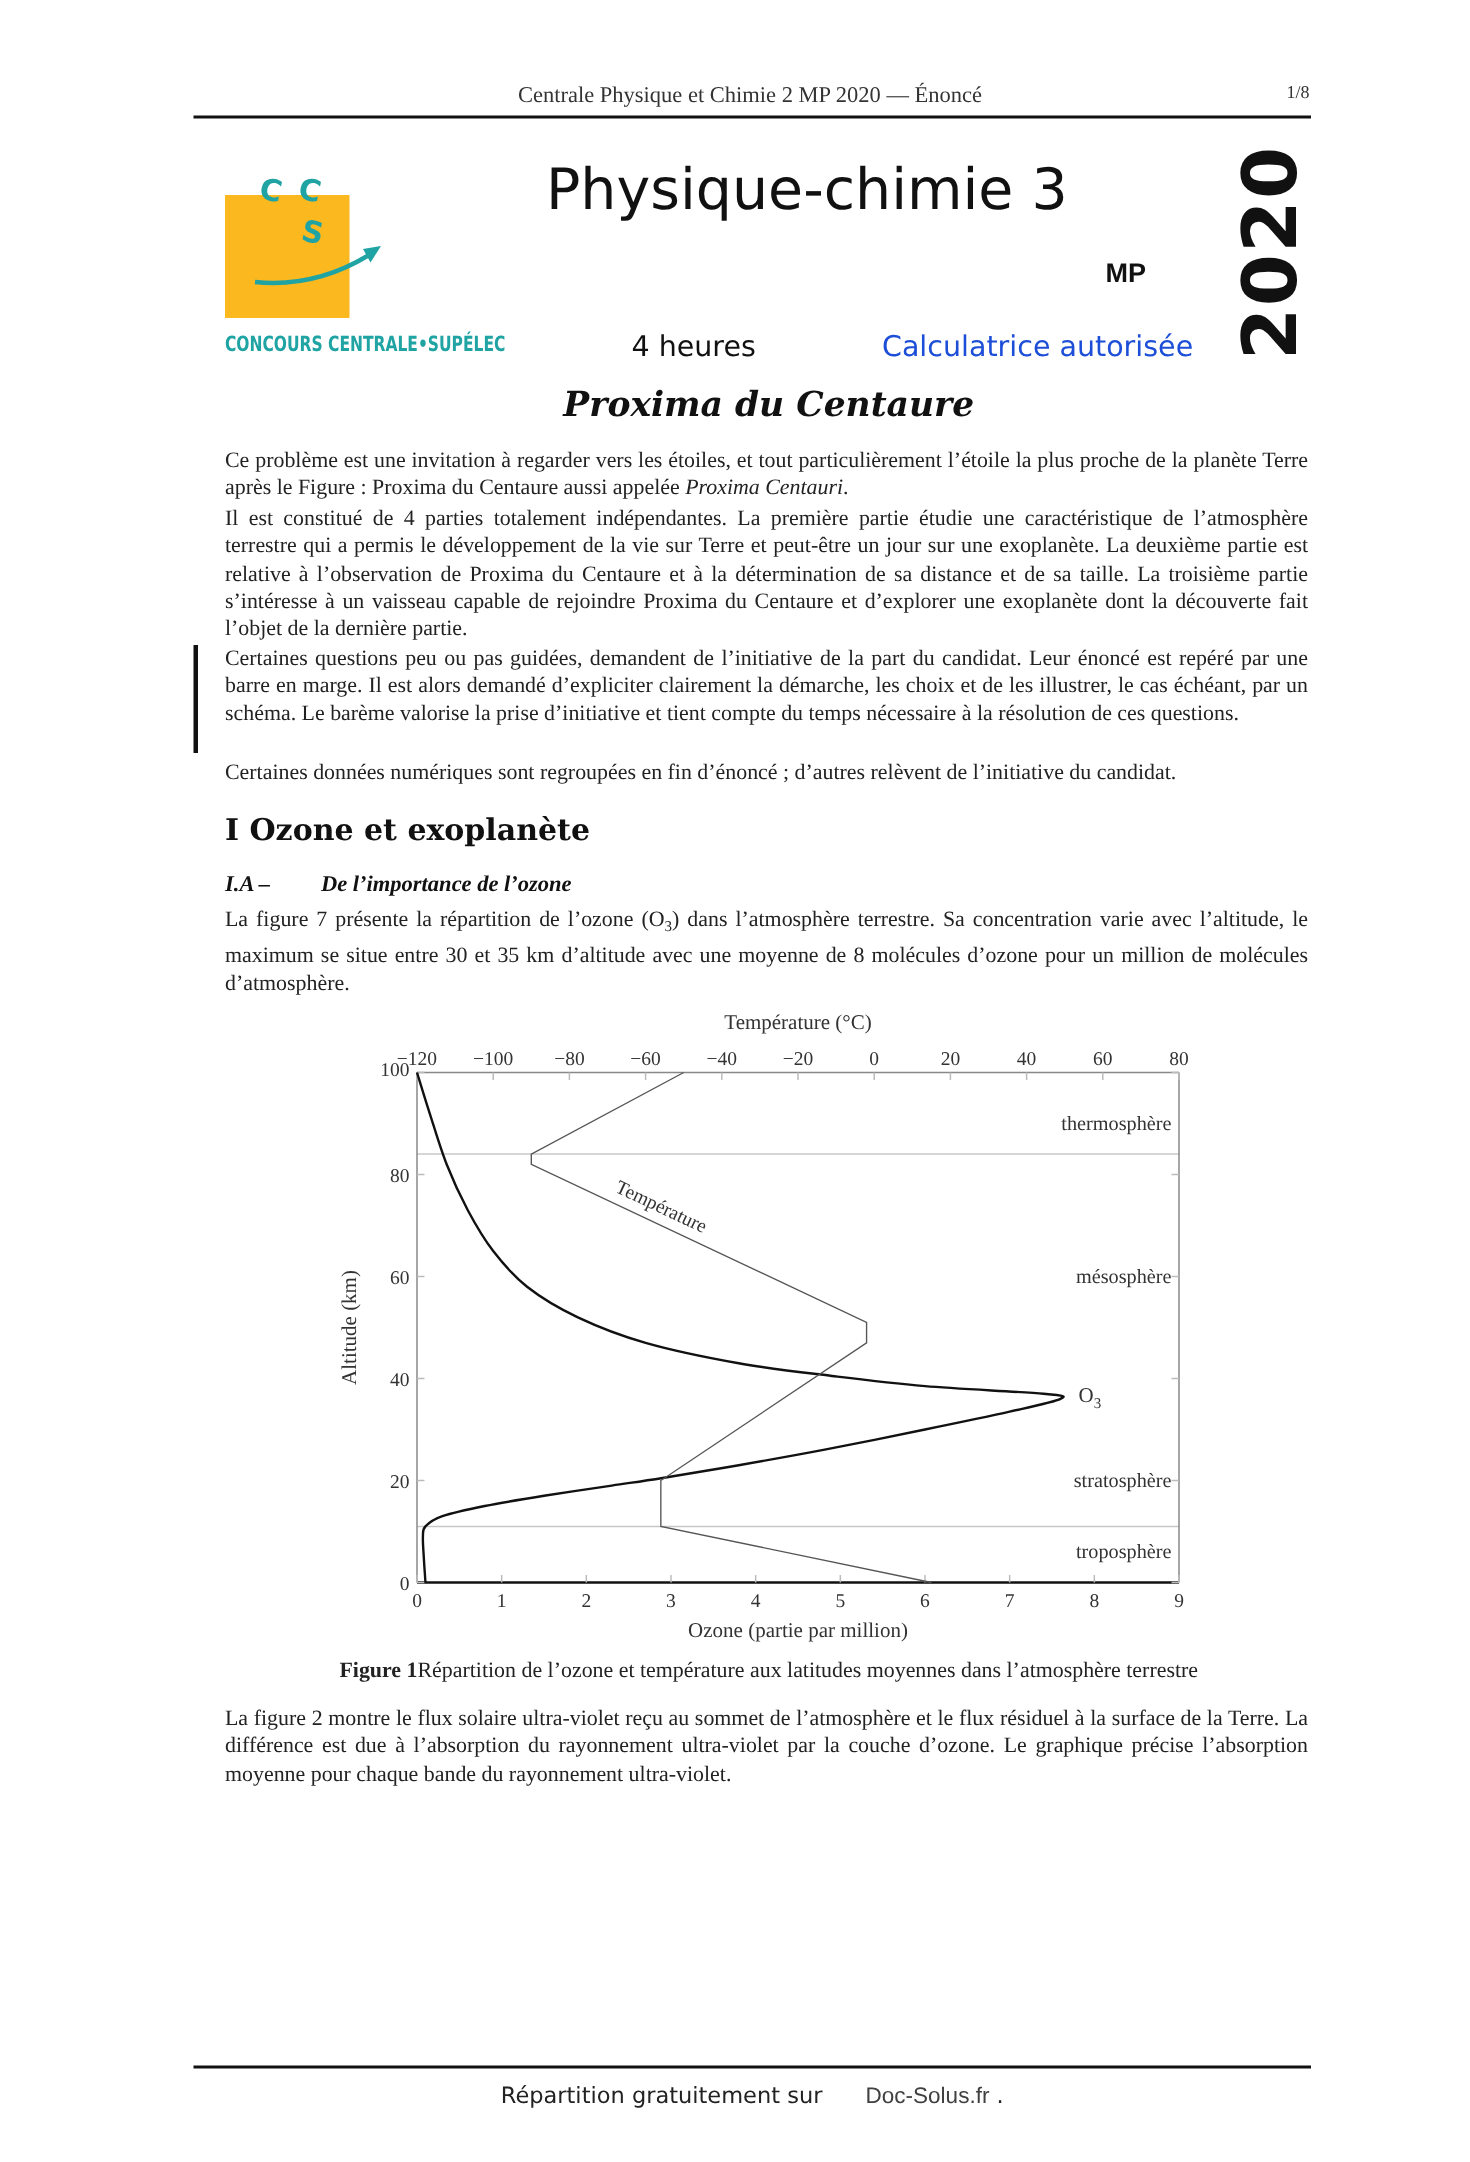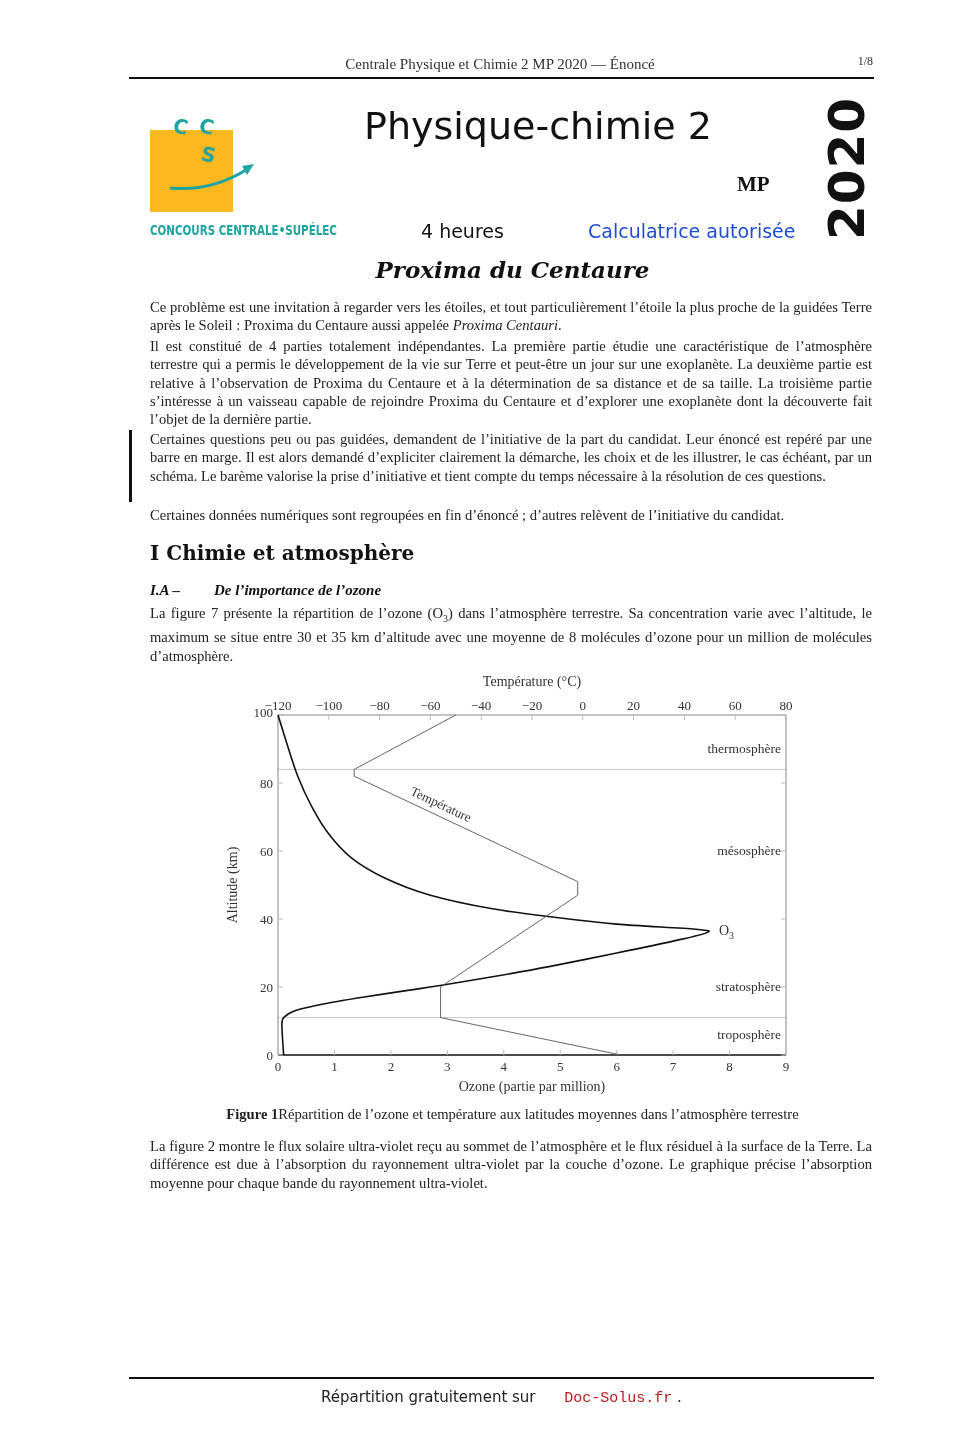--- a/index.html
+++ b/index.html
@@ -6,28 +6,28 @@
   body { width: 980px; height: 1441px; position: relative; overflow: hidden;
          font-family: "DejaVu Serif", "Liberation Serif", serif; color: #1a1a1a; }
   .abs { position: absolute; }
   .header-text { left: 130px; width: 740px; top: 56px; text-align: center;
                  font-family: "Liberation Serif", serif; font-size: 15px; color: #333; }
   .header-page { right: 107px; top: 54px; font-family: "Liberation Serif", serif; font-size: 12px; color: #333; }
   .header-rule { left: 129px; width: 745px; top: 77px; height: 2px; background: #111; }
   .footer-rule { left: 129px; width: 745px; top: 1377px; height: 2px; background: #111; }
   .footer { left: 129px; width: 745px; top: 1388px; text-align: center;
             font-family: "DejaVu Sans", sans-serif; font-size: 15px; color: #222; }
-  .footer .link { font-family: Liberation Mono, monospace; color: #b91c1c; margin-left: 24px; }
+  .footer .link { font-family: Liberation Sans, sans-serif; color: #404040; margin-left: 24px; }
 
   .logo-square { left: 150px; top: 130px; width: 83px; height: 82px; }
   .logo-text { left: 150px; top: 222px; font-family: "DejaVu Sans Condensed", "DejaVu Sans", sans-serif;
                font-size: 14px; letter-spacing: 0px; color: #1fa3a3; font-weight: bold; transform: scaleX(0.82); transform-origin: left; white-space: nowrap; }
 
   .title { left: 364px; top: 104px; font-family: "DejaVu Sans", sans-serif; font-size: 38px; color: #111; white-space: nowrap; }
-  .mp { left: 737px; top: 172px; font-family: Liberation Serif, serif; font-size: 21px; font-weight: bold; color: #111; }
+  .mp { left: 737px; top: 172px; font-family: Liberation Sans, sans-serif; font-size: 18px; font-weight: bold; color: #111; }
   .duration { left: 421px; top: 220px; font-family: "DejaVu Sans", sans-serif; font-size: 19px; color: #111; }
   .calc { left: 588px; top: 220px; font-family: "DejaVu Sans", sans-serif; font-size: 19px; color: #1d4ed8; white-space: nowrap; }
   .year { left: 818px; top: 240px; transform-origin: left top; transform: rotate(-90deg);
           font-family: "DejaVu Sans", sans-serif; font-weight: bold; font-size: 50px; color: #111; letter-spacing: 1px; }
   .subtitle { left: 150px; width: 725px; top: 256px; text-align: center; font-family: "DejaVu Serif", serif;
               font-style: italic; font-weight: bold; font-size: 23px; color: #111; }
 
   .para { left: 150px; width: 722px; font-family: "Liberation Serif", serif; font-size: 14.6px; line-height: 18.3px;
           text-align: justify; color: #222; }
   .margin-bar { left: 129px; top: 430px; width: 3px; height: 72px; background: #111; }
@@ -53,36 +53,36 @@
     <rect x="0" y="18" width="83" height="82" fill="#fbb81f"></rect>
     <text x="22" y="20" font-family="DejaVu Sans, sans-serif" font-weight="bold" font-size="20" fill="#1fa3a3" transform="rotate(12 22 20)" style="font-family:'DejaVu Sans',sans-serif;fill:#1fa3a3">C</text>
     <text x="48" y="20" font-weight="bold" font-size="20" transform="rotate(12 48 20)" style="font-family:'DejaVu Sans',sans-serif;fill:#1fa3a3">C</text>
     <text x="50" y="48" font-weight="bold" font-size="20" transform="rotate(12 50 48)" style="font-family:'DejaVu Sans',sans-serif;fill:#1fa3a3">S</text>
     <path d="M20 76 Q 60 80 96 58" stroke="#1fa3a3" stroke-width="3" fill="none"></path>
     <polygon points="104,52 92,54 97,63" fill="#1fa3a3"></polygon>
   </svg>
 </div>
 <div class="abs logo-text">CONCOURS CENTRALE•SUPÉLEC</div>
 
-<div class="abs title">Physique-chimie 2</div>
+<div class="abs title">Physique-chimie 3</div>
 <div class="abs mp">MP</div>
 <div class="abs duration">4 heures</div>
 <div class="abs calc">Calculatrice autorisée</div>
 <div class="abs year">2020</div>
 <div class="abs subtitle">Proxima du Centaure</div>
 
 <div class="abs para" style="top:298px">
-  <span>Ce problème est une invitation à regarder vers les étoiles, et tout particulièrement l’étoile la plus proche de la guidées Terre après le Soleil : Proxima du Centaure aussi appelée </span><i>Proxima Centauri</i><span>.</span>
+  <span>Ce problème est une invitation à regarder vers les étoiles, et tout particulièrement l’étoile la plus proche de la planète Terre après le Figure : Proxima du Centaure aussi appelée </span><i>Proxima Centauri</i><span>.</span>
 </div>
 <div class="abs para" style="top:337px">Il est constitué de 4 parties totalement indépendantes. La première partie étudie une caractéristique de l’atmosphère terrestre qui a permis le développement de la vie sur Terre et peut-être un jour sur une exoplanète. La deuxième partie est relative à l’observation de Proxima du Centaure et à la détermination de sa distance et de sa taille. La troisième partie s’intéresse à un vaisseau capable de rejoindre Proxima du Centaure et d’explorer une exoplanète dont la découverte fait l’objet de la dernière partie.</div>
 <div class="abs margin-bar"></div>
 <div class="abs para" style="top:430px">Certaines questions peu ou pas guidées, demandent de l’initiative de la part du candidat. Leur énoncé est repéré par une barre en marge. Il est alors demandé d’expliciter clairement la démarche, les choix et de les illustrer, le cas échéant, par un schéma. Le barème valorise la prise d’initiative et tient compte du temps nécessaire à la résolution de ces questions.</div>
 <div class="abs para" style="top:506px">Certaines données numériques sont regroupées en fin d’énoncé ; d’autres relèvent de l’initiative du candidat.</div>
 
-<div class="abs section">I Chimie et atmosphère</div>
+<div class="abs section">I Ozone et exoplanète</div>
 <div class="abs subsection">
   <span class="num">I.A –</span><span>De l’importance de l’ozone</span>
 </div>
 <div class="abs para" style="top:604px">
   <span>La figure 7 présente la répartition de l’ozone (O</span><sub style="font-size:10px">3</sub><span>) dans l’atmosphère terrestre. Sa concentration varie avec l’altitude, le maximum se situe entre 30 et 35 km d’altitude avec une moyenne de 8 molécules d’ozone pour un million de molécules d’atmosphère.</span>
 </div>
 
 <div class="abs figure">
   <svg id="chart" width="600" height="440">
       <line x1="63" x2="571" y1="352.6" y2="352.6" stroke="#c8c8c8" stroke-width="1"></line>

